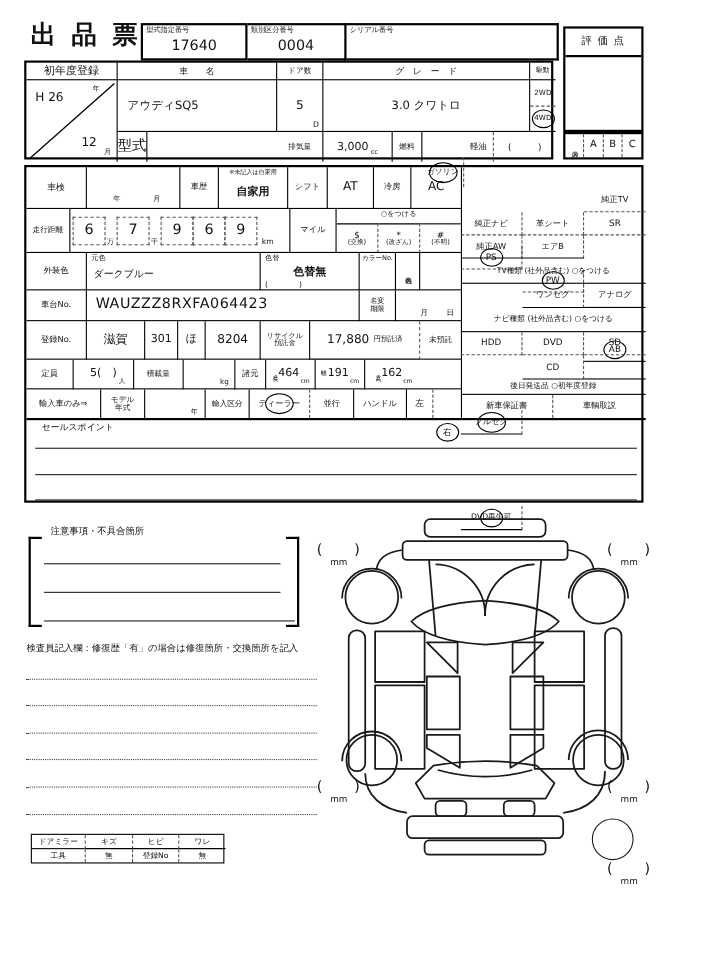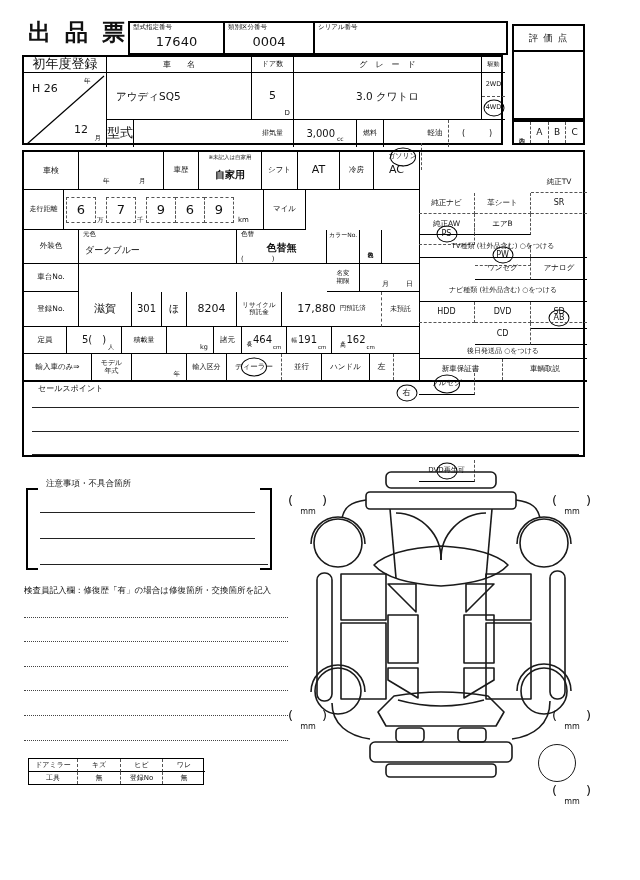--- a/index.html
+++ b/index.html
@@ -53,21 +53,21 @@
   <div class="b2" style="position:absolute;left:512px;top:120px;width:73px;height:25px;display:flex">
     <div class="c" style="position:relative;width:16px;height:100%;font-size:6px">
       <span class="vert">内装</span>
       </div>
     <div class="c" style="position:relative;flex:1;height:100%;border-left:1px dashed #555;font-size:9px">A</div>
     <div class="c" style="position:relative;flex:1;height:100%;border-left:1px dashed #555;font-size:9px">B</div>
     <div class="c" style="position:relative;flex:1;height:100%;border-left:1px dashed #555;font-size:9px">C</div>
   </div>
 
   <div style="position:absolute;left:22px;top:55px;width:481px;height:90px;border:2px solid #000">
-    <div class="c br bb" style="left:0;top:0;width:83px;height:16px;font-size:13px">初年度登録</div>
+    <div class="c br bb" style="left:0;top:0;width:83px;height:16px;font-size:10px">初年度登録</div>
     <div class="c br bb" style="left:83px;top:0;width:145px;height:16px;font-size:8px">車　　名</div>
     <div class="c br bb" style="left:228px;top:0;width:42px;height:16px;font-size:7px">ドア数</div>
     <div class="c br bb" style="left:270px;top:0;width:188px;height:16px;font-size:8px">グ　レ　ー　ド</div>
     <div class="c bb" style="left:458px;top:0;width:23px;height:16px;font-size:6px">駆動</div>
 
     <div class="c br" style="left:0;top:16px;width:83px;height:74px">
       <svg width="83" height="74" style="position:absolute;left:0;top:0">
         <line x1="3" y1="71" x2="80" y2="3" stroke="#000" stroke-width="1.2"></line>
         </svg>
       <span style="position:absolute;left:8px;top:10px;font-size:11px">H 26</span>
@@ -118,40 +118,56 @@
       <span class="c" style="left:2px;top:7px;width:30px;height:26px;border:1.5px dashed #555;font-size:13px">6</span>
       <span style="position:absolute;left:33px;top:27px;font-size:6.5px">万</span>
       <span class="c" style="left:42px;top:7px;width:30px;height:26px;border:1.5px dashed #555;font-size:13px">7</span>
       <span style="position:absolute;left:73px;top:27px;font-size:6.5px">千</span>
       <span class="c" style="left:82px;top:7px;width:30px;height:26px;border:1.5px dashed #555;font-size:13px">9</span>
       <span class="c" style="left:111px;top:7px;width:30px;height:26px;border:1.5px dashed #555;font-size:13px">6</span>
       <span class="c" style="left:140px;top:7px;width:30px;height:26px;border:1.5px dashed #555;font-size:13px">9</span>
       <span style="position:absolute;left:174px;top:26px;font-size:7px">km</span>
     </div>
     <div class="c br bb" style="left:240px;top:38px;width:42px;height:40px;font-size:7.5px">マイル</div>
+    <div class="c bb" style="left:282px;top:38px;width:113px;height:40px;align-items:flex-start">
+      <span style="position:absolute;top:1px;left:0;right:0;font-size:6.5px">○をつける</span>
+      <span class="c col bt brd" style="left:0;top:13px;width:38px;height:27px">
+        <span style="font-size:8px">$</span>
+          <span style="font-size:6px">(交換)</span>
+        </span>
+      <span class="c col bt brd" style="left:38px;top:13px;width:38px;height:27px">
+        <span style="font-size:8px">*</span>
+          <span style="font-size:6px">(改ざん)</span>
+        </span>
+      <span class="c col bt" style="left:76px;top:13px;width:37px;height:27px">
+        <span style="font-size:8px">#</span>
+          <span style="font-size:6px">(不明)</span>
+        </span>
+    </div>
 
     <div class="c br bb" style="left:0;top:78px;width:55px;height:34px;font-size:7.5px">外装色</div>
     <div class="c br bb" style="left:55px;top:78px;width:158px;height:34px">
       <span style="position:absolute;top:1px;left:4px;font-size:6.5px">元色</span>
       <span style="position:absolute;left:6px;top:15px;font-size:9px">ダークブルー</span>
     </div>
     <div class="c br bb" style="left:213px;top:78px;width:90px;height:34px">
       <span style="position:absolute;top:1px;left:4px;font-size:6.5px">色替</span>
       <span style="font-size:10px;font-weight:bold;margin-top:2px">色替無</span>
       <span style="position:absolute;bottom:0;left:4px;font-size:7px">(　　　　)</span>
     </div>
     <div class="c br bb" style="left:303px;top:78px;width:33px;height:34px">
       <span style="position:absolute;top:2px;left:2px;font-size:6px">カラーNo.</span>
     </div>
     <div class="c br bb" style="left:336px;top:78px;width:22px;height:34px;font-size:6px">
       <span class="vert">内装色</span>
       </div>
     <div class="c bb" style="left:358px;top:78px;width:37px;height:34px"></div>
 
     <div class="c br bb" style="left:0;top:112px;width:55px;height:28px;font-size:7.5px">車台No.</div>
+    <div class="c br bb st" style="left:55px;top:112px;width:248px;height:28px;font-size:13px;padding-left:8px;letter-spacing:0.5px">WAUZZZ8RXFA064423</div>
     <div class="c col br bb" style="left:303px;top:112px;width:33px;height:28px;font-size:6.5px">
       <span>名変</span>
         <span>期限</span>
       </div>
     <div class="c bb" style="left:336px;top:112px;width:59px;height:28px">
       <span style="position:absolute;left:22px;bottom:3px;font-size:7px">月</span>
       <span style="position:absolute;right:6px;bottom:3px;font-size:7px">日</span>
     </div>
 
     <div class="c br bb" style="left:0;top:140px;width:55px;height:35px;font-size:7.5px">登録No.</div>
@@ -229,21 +245,21 @@
     <div class="c bb" style="left:507px;top:106px;width:56px;height:22px;font-size:7.5px">アナログ</div>
 
     <div class="c bb" style="left:395px;top:128px;width:168px;height:22px;font-size:7px">ナビ種類 (社外品含む) ○をつける</div>
     <div class="c brd bbd" style="left:395px;top:150px;width:56px;height:21px;font-size:8px">HDD</div>
     <div class="c brd bbd" style="left:451px;top:150px;width:56px;height:21px;font-size:8px">DVD</div>
     <div class="c bbd" style="left:507px;top:150px;width:56px;height:21px;font-size:8px">SD</div>
     <div class="c brd bb mk mks" style="left:395px;top:171px;width:56px;height:22px;font-size:7px">DVD再生可</div>
     <div class="c brd bb" style="left:451px;top:171px;width:56px;height:22px;font-size:8px">CD</div>
     <div class="c bb" style="left:507px;top:171px;width:56px;height:22px"></div>
 
-    <div class="c bb" style="left:395px;top:193px;width:168px;height:14px;font-size:7px">後日発送品 ○をつける</div>
+    <div class="c bb" style="left:395px;top:193px;width:168px;height:14px;font-size:7px">後日発送品 ○初年度登録</div>
     <div class="c brd" style="left:395px;top:207px;width:84px;height:21px;font-size:7.5px">新車保証書</div>
     <div class="c" style="left:479px;top:207px;width:84px;height:21px;font-size:7.5px">車輌取説</div>
 
     <div class="c st" style="left:14px;top:231px;width:200px;height:12px;font-size:8px">セールスポイント</div>
     <div class="line" style="left:8px;top:255px;width:547px"></div>
     <div class="line" style="left:8px;top:279px;width:547px"></div>
     <div class="line" style="left:8px;top:302px;width:547px"></div>
   </div>
 
   <div class="c st" style="left:46px;top:478px;width:180px;height:12px;font-size:8.5px">注意事項・不具合箇所</div>

